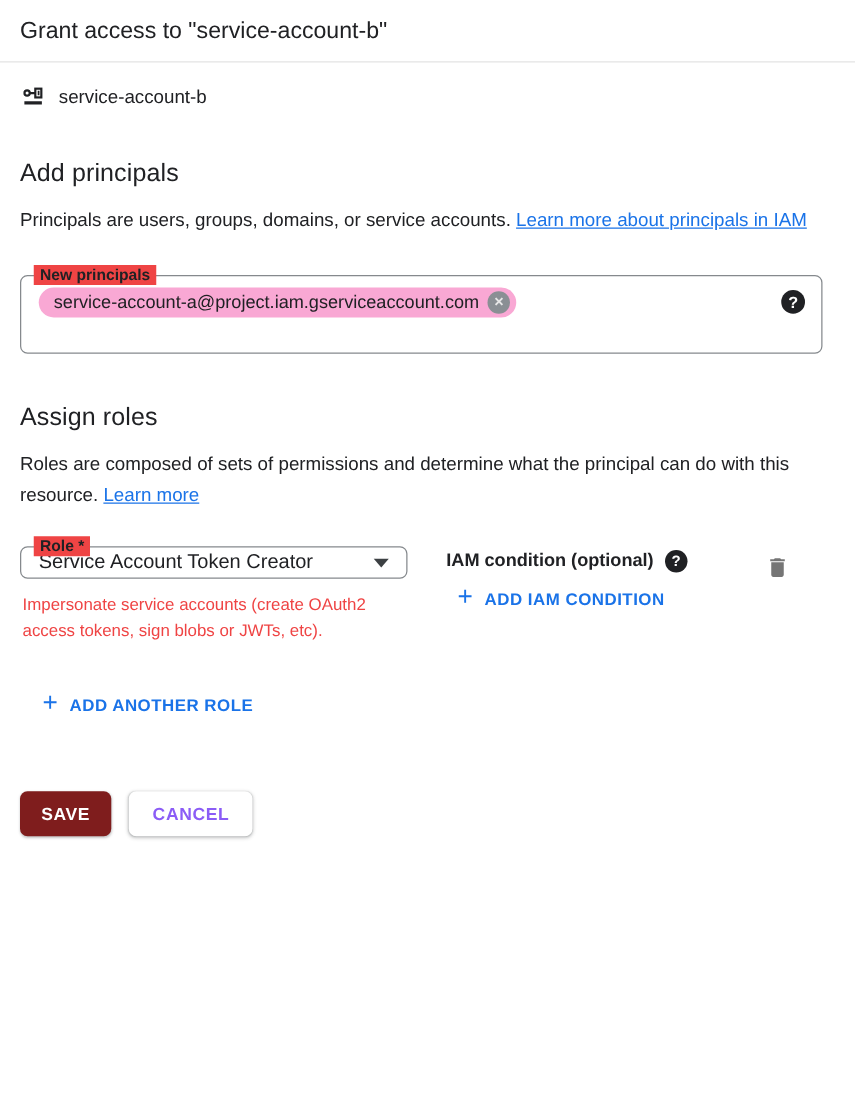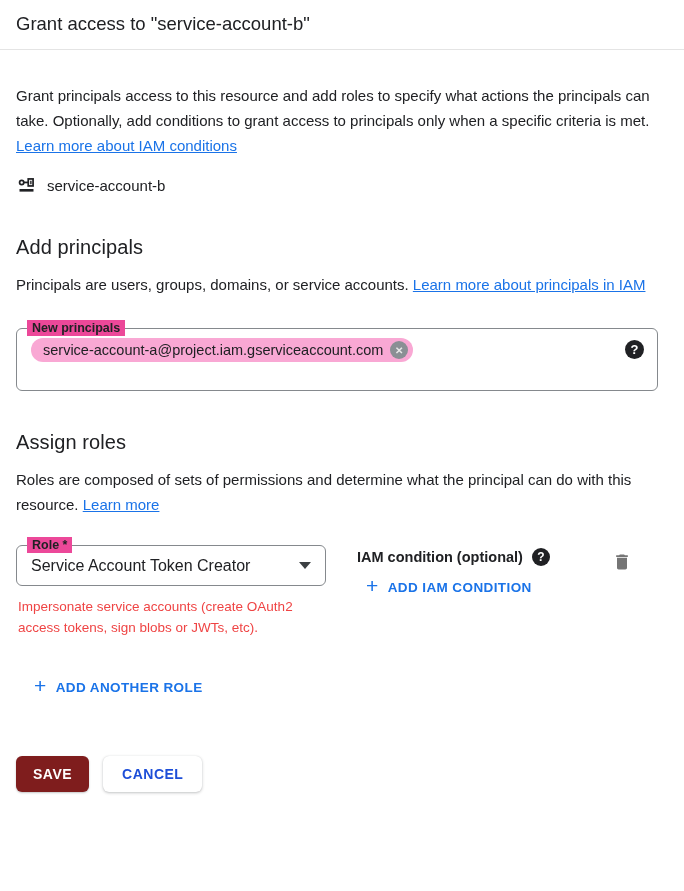--- a/index.html
+++ b/index.html
@@ -69,21 +69,21 @@
     position: relative;
     border: 1px solid #85898d;
     border-radius: 6px;
     box-sizing: border-box;
     background: #fff;
   }
   .outlined-field .field-label {
     position: absolute;
     top: -9px;
     left: 10px;
-    background: #ec4899;
+    background: #ef4444;
     padding: 0 5px;
     font-size: 12.5px;
     font-weight: 700;
     color: #202124;
     line-height: 16px;
     white-space: nowrap;
   }
 
   .principals-field {
     margin-top: 31px;
@@ -139,21 +139,21 @@
     top: 11px;
   }
 
   .role-row {
     margin-top: 28px;
     display: flex;
     align-items: flex-start;
   }
   .role-col { width: 310px; flex: none; }
   .role-select {
-    height: 41px;
+    height: 26px;
     display: flex;
     align-items: center;
     padding: 0 10px 0 14px;
     cursor: pointer;
   }
   .role-value { font-size: 16px; flex: 1; }
   .dropdown-arrow {
     width: 0; height: 0;
     border-left: 6px solid transparent;
     border-right: 6px solid transparent;
@@ -225,36 +225,35 @@
     cursor: pointer;
     border: none;
   }
   .btn-primary {
     background: #7f1d1d;
     color: #ffffff;
     box-shadow: 0 1px 2px rgba(60,64,67,0.3);
   }
   .btn-secondary {
     background: #ffffff;
-    color: #1d4ed8;
+    color: #8b5cf6;
     margin-left: 14px;
     padding: 10px 19px;
     box-shadow: 0 1px 3px rgba(60,64,67,0.3), 0 0 1px rgba(60,64,67,0.15);
   }
 </style>
 </head>
 <body>
 
 <div class="dialog">
 
   <div class="dialog-header">Grant access to "service-account-b"</div>
 
   <div class="content">
 
-    <p class="body-text intro"><span>Grant principals access to this resource and add roles to specify what actions the principals can take. Optionally, add conditions to grant access to principals only when a specific criteria is met. </span><a class="inline-link">Learn more about IAM conditions</a></p>
 
 
     <div class="resource-item">
       <span>
         <svg width="21" height="21" viewBox="0 0 24 24" fill="none">
           <circle cx="6.5" cy="8.5" r="2.4" stroke="#202124" stroke-width="2"></circle>
           <path d="M9 8.5h5" stroke="#202124" stroke-width="2"></path>
           <rect x="14" y="4.5" width="5.5" height="8" stroke="#202124" stroke-width="2"></rect>
           <path d="M17 6.5v4" stroke="#202124" stroke-width="1.6"></path>
           <path d="M4 17.5h16" stroke="#202124" stroke-width="3"></path>

